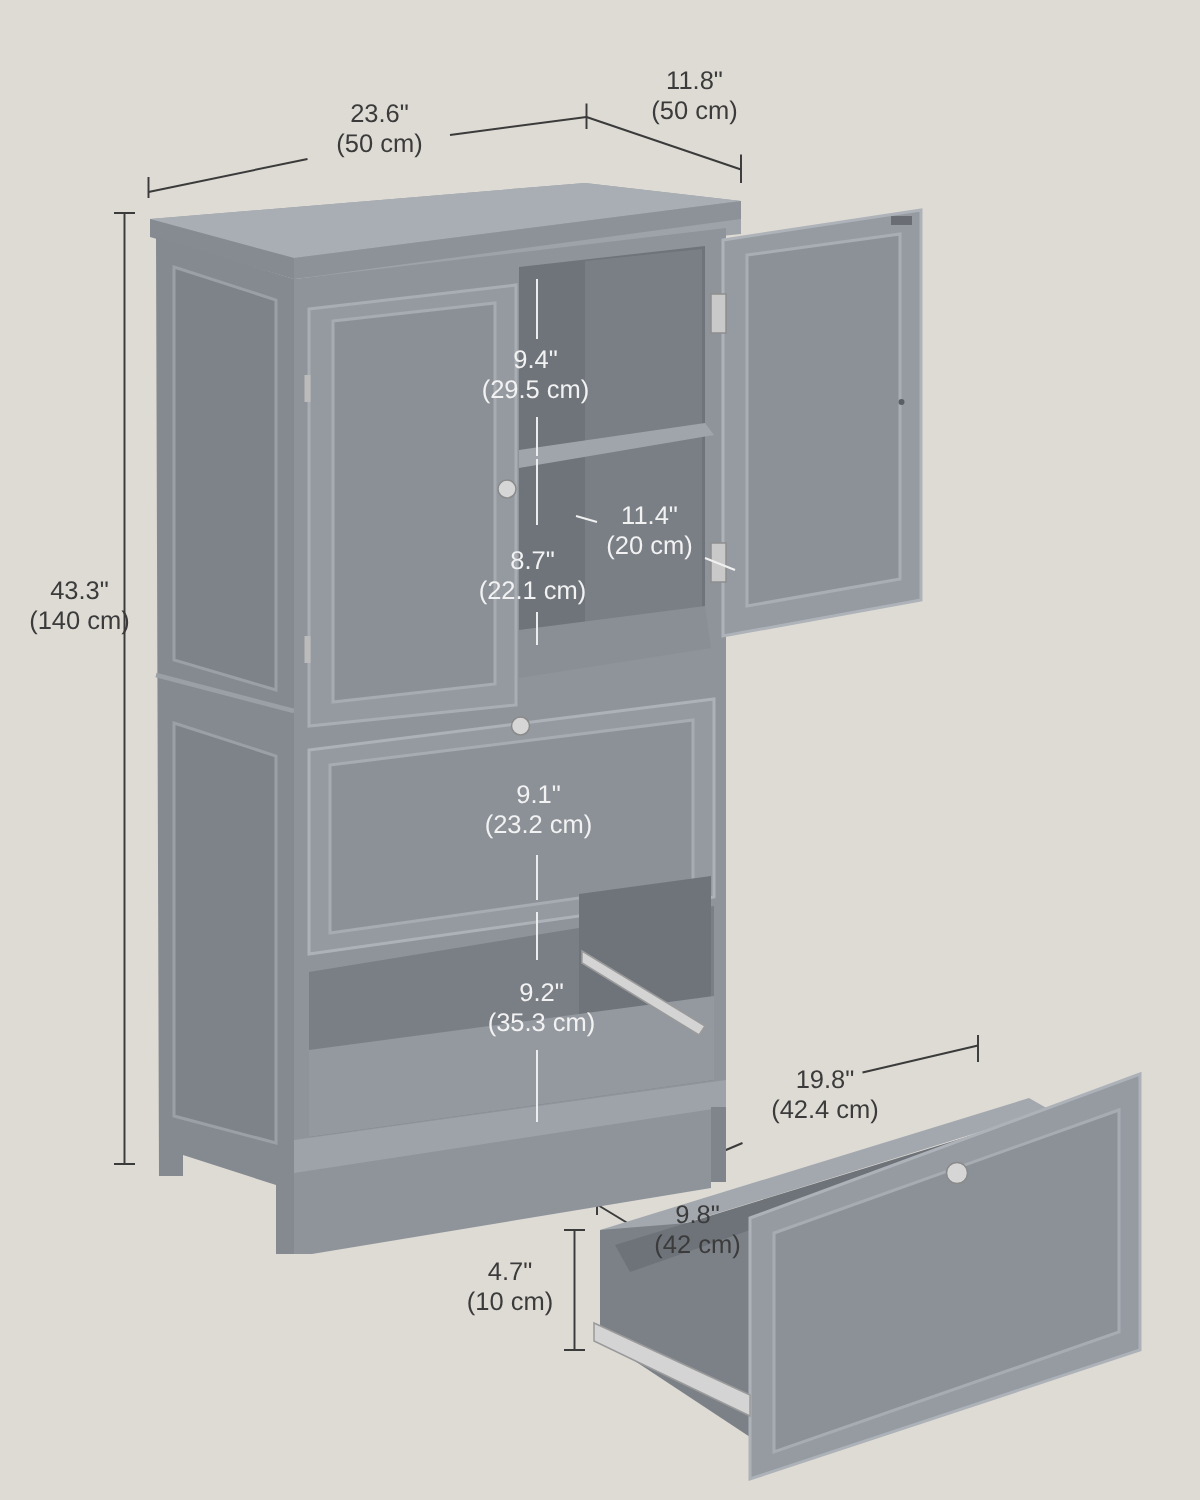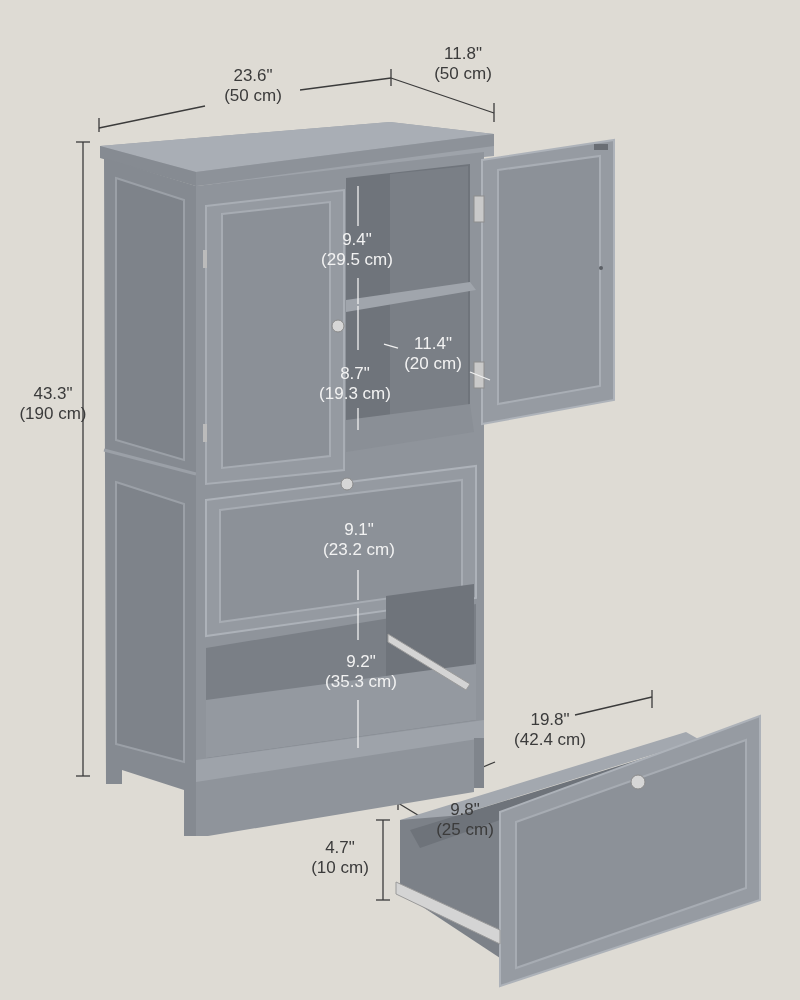--- a/index.html
+++ b/index.html
@@ -103,47 +103,47 @@
   <div class="lbl" style="left:198px;top:66px;width:110px;">
     <span>23.6"</span>
     <span>(50 cm)</span>
   </div>
   <div class="lbl" style="left:408px;top:44px;width:110px;">
     <span>11.8"</span>
     <span>(50 cm)</span>
   </div>
   <div class="lbl" style="left:8px;top:384px;width:90px;">
     <span>43.3"</span>
-    <span>(190 cm)</span>
+    <span>(140 cm)</span>
   </div>
   <div class="lbl light" style="left:302px;top:230px;width:110px;">
     <span>9.4"</span>
     <span>(29.5 cm)</span>
   </div>
   <div class="lbl light" style="left:300px;top:364px;width:110px;">
     <span>8.7"</span>
-    <span>(19.3 cm)</span>
+    <span>(22.1 cm)</span>
   </div>
   <div class="lbl light" style="left:388px;top:334px;width:90px;">
     <span>11.4"</span>
     <span>(20 cm)</span>
   </div>
   <div class="lbl light" style="left:304px;top:520px;width:110px;">
     <span>9.1"</span>
     <span>(23.2 cm)</span>
   </div>
   <div class="lbl light" style="left:306px;top:652px;width:110px;">
     <span>9.2"</span>
     <span>(35.3 cm)</span>
   </div>
   <div class="lbl" style="left:500px;top:710px;width:100px;">
     <span>19.8"</span>
     <span>(42.4 cm)</span>
   </div>
   <div class="lbl" style="left:420px;top:800px;width:90px;">
     <span>9.8"</span>
-    <span>(25 cm)</span>
+    <span>(42 cm)</span>
   </div>
   <div class="lbl" style="left:300px;top:838px;width:80px;">
     <span>4.7"</span>
     <span>(10 cm)</span>
   </div>
 </div>
 
 </body></html>

